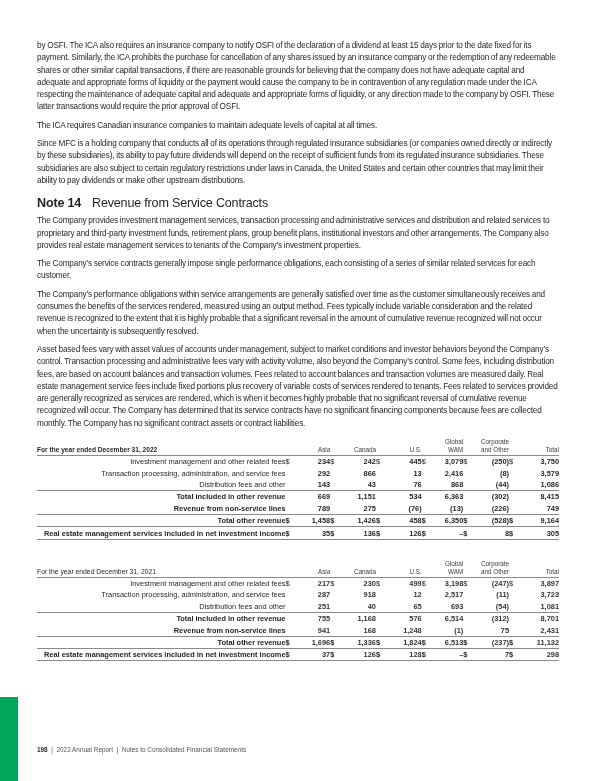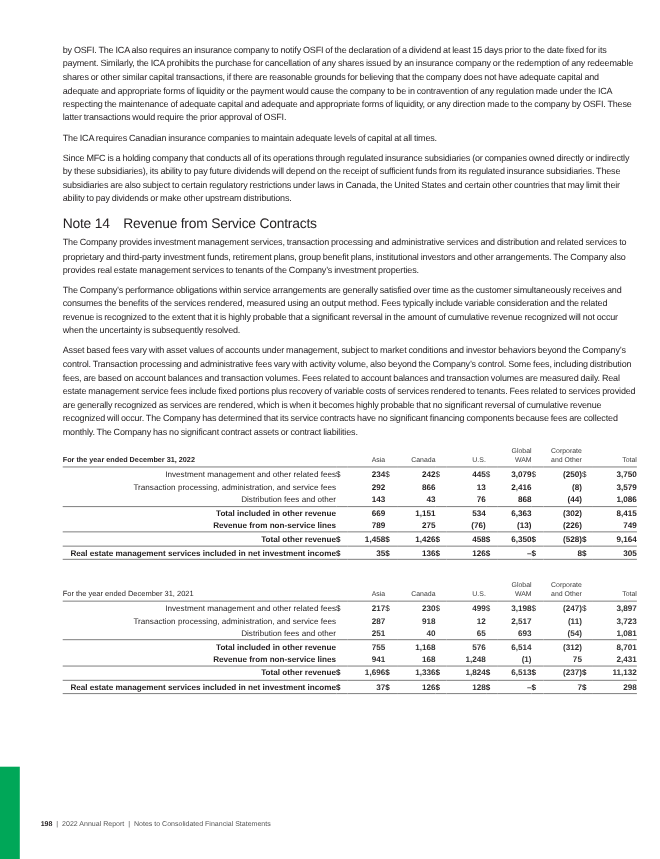--- a/index.html
+++ b/index.html
@@ -1,22 +1,22 @@
 <!DOCTYPE html>
 <html><head>
 <meta charset="utf-8">
 <style>
   html, body { margin:0; padding:0; background:#ffffff; }
   body { width:600px; height:781px; position:relative; overflow:hidden;
          font-family:"Liberation Sans", sans-serif; color:#231f20; }
-  .page { position:absolute; left:37px; top:40px; width:522px;margin-left:20px; }
+  .page { position:absolute; left:37px; top:40px; width:522px; }
   p.body { font-size:8.2px; line-height:12.3px; margin:0 0 6px 0; letter-spacing:-0.15px;
            word-spacing:-0.3px; font-stretch:condensed; }
   h2.note { font-size:12.6px; font-weight:normal; margin:9px 0 5px 0; letter-spacing:-0.2px; }
-  h2.note .num { display:inline-block; width:55px; }
+  h2.note .num { display:inline-block; width:55px;font-weight:bold; }
   table.rev { border-collapse:collapse; width:522px; font-size:7.4px; margin-top:8px; table-layout:fixed; }
   table.rev td, table.rev th { padding:0; height:11.4px; white-space:nowrap; }
   table.rev thead th { font-weight:normal; font-size:6.3px; color:#3a3a3a; vertical-align:bottom;
                        text-align:right; line-height:8px; border-bottom:1.4px solid #8a8a8a; padding-bottom:1px; }
   table.rev thead th.lbl { text-align:left; font-size:6.8px; color:#231f20; }
   table.rev.y2022 thead th.lbl { font-weight:bold; font-size:6.6px; }
   table.rev td.lbl { text-align:right; }
   table.rev td.cur { text-align:left; width:10px; }
   table.rev td.val { text-align:right; }
   table.rev tr.bold td { font-weight:bold; }
@@ -34,20 +34,21 @@
 <div class="page">
   <p class="body">by OSFI. The ICA also requires an insurance company to notify OSFI of the declaration of a dividend at least 15 days prior to the date fixed for its payment. Similarly, the ICA prohibits the purchase for cancellation of any shares issued by an insurance company or the redemption of any redeemable shares or other similar capital transactions, if there are reasonable grounds for believing that the company does not have adequate capital and adequate and appropriate forms of liquidity or the payment would cause the company to be in contravention of any regulation made under the ICA respecting the maintenance of adequate capital and adequate and appropriate forms of liquidity, or any direction made to the company by OSFI. These latter transactions would require the prior approval of OSFI.</p>
   <p class="body">The ICA requires Canadian insurance companies to maintain adequate levels of capital at all times.</p>
   <p class="body">Since MFC is a holding company that conducts all of its operations through regulated insurance subsidiaries (or companies owned directly or indirectly by these subsidiaries), its ability to pay future dividends will depend on the receipt of sufficient funds from its regulated insurance subsidiaries. These subsidiaries are also subject to certain regulatory restrictions under laws in Canada, the United States and certain other countries that may limit their ability to pay dividends or make other upstream distributions.</p>
 
   <h2 class="note">
     <span class="num">Note 14</span><span>Revenue from Service Contracts</span>
   </h2>
 
   <p class="body">The Company provides investment management services, transaction processing and administrative services and distribution and related services to proprietary and third-party investment funds, retirement plans, group benefit plans, institutional investors and other arrangements. The Company also provides real estate management services to tenants of the Company’s investment properties.</p>
+  <p class="body">The Company’s service contracts generally impose single performance obligations, each consisting of a series of similar related services for each customer.</p>
   <p class="body">The Company’s performance obligations within service arrangements are generally satisfied over time as the customer simultaneously receives and consumes the benefits of the services rendered, measured using an output method. Fees typically include variable consideration and the related revenue is recognized to the extent that it is highly probable that a significant reversal in the amount of cumulative revenue recognized will not occur when the uncertainty is subsequently resolved.</p>
   <p class="body">Asset based fees vary with asset values of accounts under management, subject to market conditions and investor behaviors beyond the Company’s control. Transaction processing and administrative fees vary with activity volume, also beyond the Company’s control. Some fees, including distribution fees, are based on account balances and transaction volumes. Fees related to account balances and transaction volumes are measured daily. Real estate management service fees include fixed portions plus recovery of variable costs of services rendered to tenants. Fees related to services provided are generally recognized as services are rendered, which is when it becomes highly probable that no significant reversal of cumulative revenue recognized will occur. The Company has determined that its service contracts have no significant financing components because fees are collected monthly. The Company has no significant contract assets or contract liabilities.</p>
 
   <div id="tables-host">
       <table class="rev y2022">
         <colgroup>
           <col style="width: 239px;">
           <col style="width: 10px;">
           <col style="width: 33px;">
           <col style="width: 10px;">

